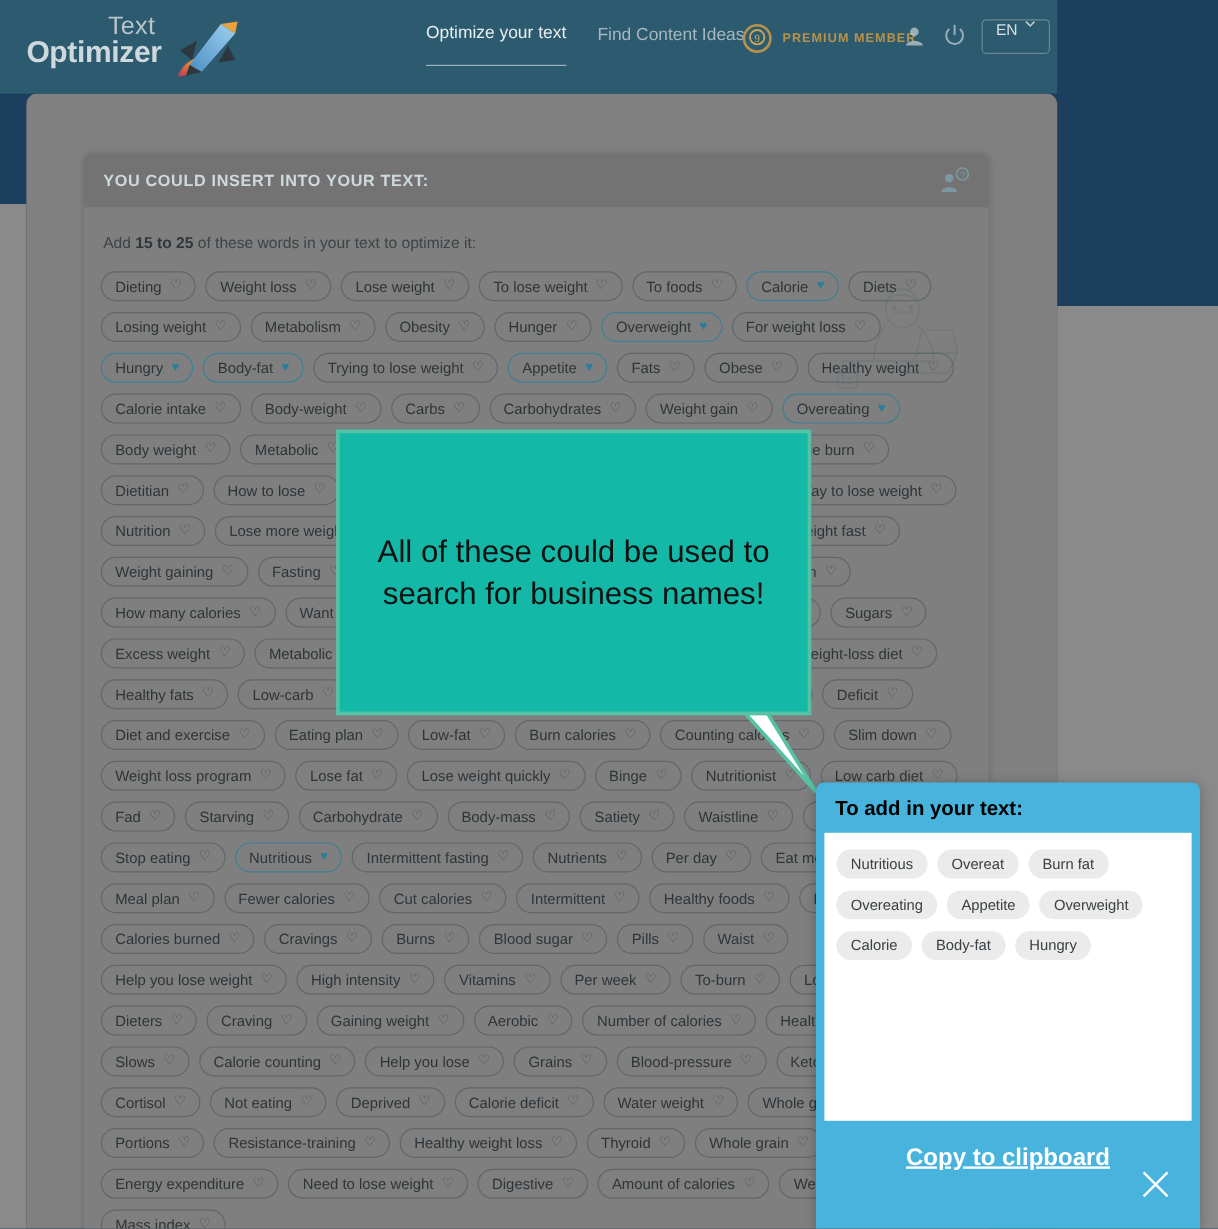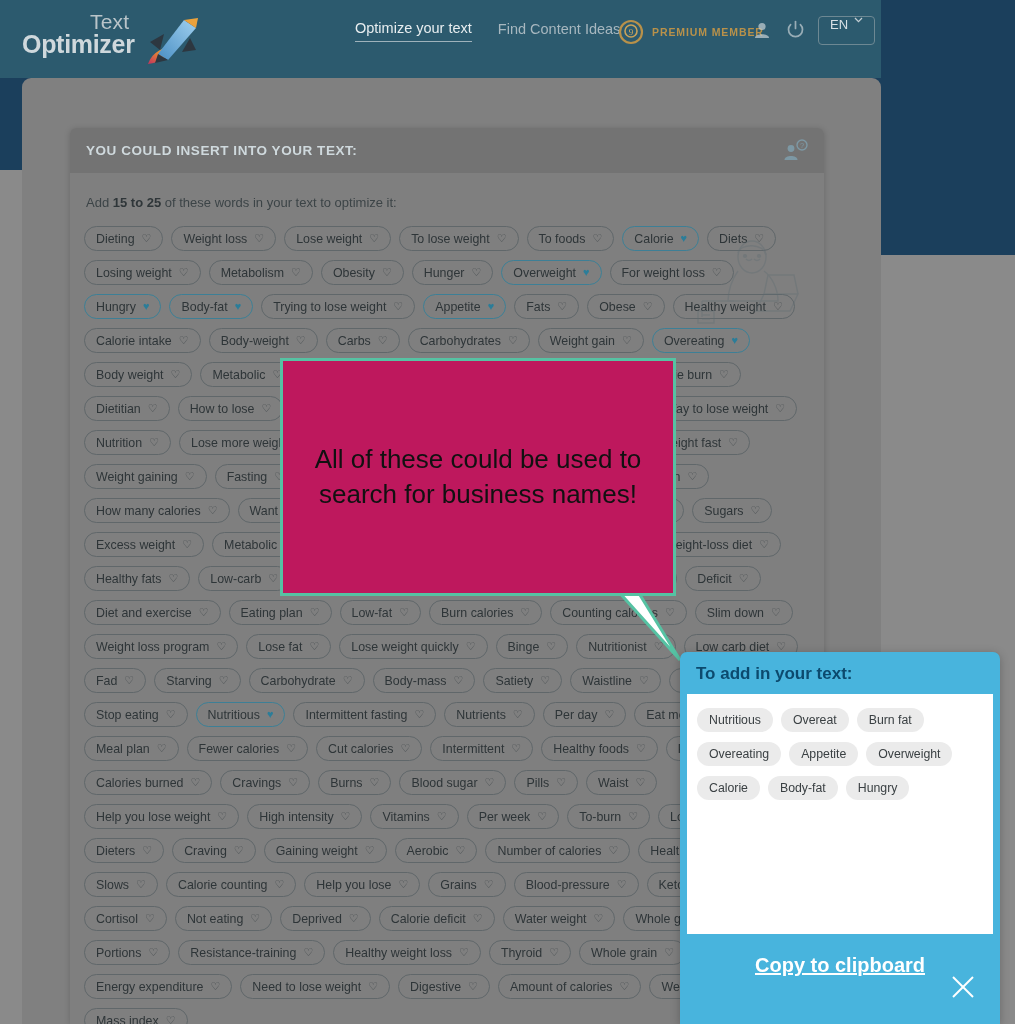--- a/index.html
+++ b/index.html
@@ -35,21 +35,21 @@
     font-size: 25px; color: #cfd8dc; font-weight: 700; letter-spacing: -.3px;
   }
   .logo-rocket { position: absolute; left: 120px; top: 4px; }
 
   .nav {
     position: absolute; left: 355px; top: 20px;
     display: flex; align-items: center; gap: 26px; z-index: 6;
   }
   .nav-link {
     font-size: 14.5px; color: #a7b7bf; white-space: nowrap; cursor: pointer;
-    padding-bottom: 5px;
+    padding-bottom: 18px;
   }
   .nav-link.active { color: #e8eef0; border-bottom: 1px solid #9fb2bb; }
 
   .premium {
     position: absolute; left: 618px; top: 19px; z-index: 6;
     display: flex; align-items: center; gap: 8px;
   }
   .premium-label {
     font-size: 10.5px; letter-spacing: .9px; font-weight: 700; color: #b8914a;
     white-space: nowrap;
@@ -110,37 +110,37 @@
   .tag.sel { border-color: #3d7f96; }
   .heart { font-size: 11px; color: #4a5053; line-height: 1; }
   .tag.sel .heart { color: #2b7d99; }
 
   
   .illo { position: absolute; right: 18px; top: 66px; opacity: .35; pointer-events: none; }
 
   
   .bubble {
     position: absolute; left: 280px; top: 358px; width: 396px; height: 238px;
-    background: #be185d; border: 3px solid #56c2a3; z-index: 8;
+    background: #14b8a6; border: 3px solid #56c2a3; z-index: 8;
     display: flex; align-items: center; justify-content: center;
   }
   .bubble-text {
     font-size: 26px; line-height: 1.33; color: #111; text-align: center;
     font-family: "Liberation Sans", sans-serif;
   }
   .bubble-tail { position: absolute; left: 608px; top: 580px; z-index: 8; }
 
   
   .addpop {
     position: absolute; left: 680px; top: 652px; width: 320px; height: 372px;
     background: #48b4dd; border-radius: 7px 7px 0 0; z-index: 9;
     box-shadow: 0 2px 10px rgba(0,0,0,.25);
   }
   .addpop-title {
-    padding: 12px 16px 10px 16px; color: #0c4a6e; font-size: 17px; font-weight: 700;
+    padding: 12px 16px 10px 16px; color: #000000; font-size: 17px; font-weight: 700;
   }
   .addpop-body {
     background: #fff; margin: 0 7px; height: 240px; padding: 14px 10px;
     display: flex; flex-wrap: wrap; gap: 10px 8px; align-content: flex-start;
   }
   .chip {
     background: #ebebeb; border-radius: 13px; height: 24px; padding: 0 12px;
     display: inline-flex; align-items: center;
     font-size: 12.3px; color: #3a4043; cursor: pointer; white-space: nowrap;
   }

